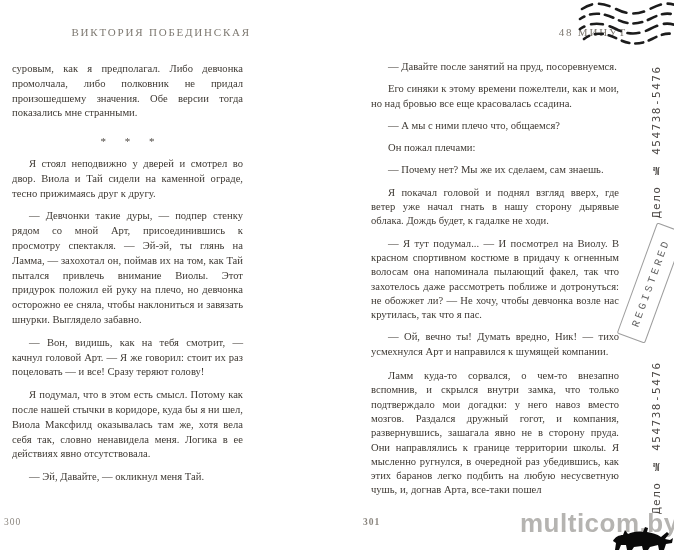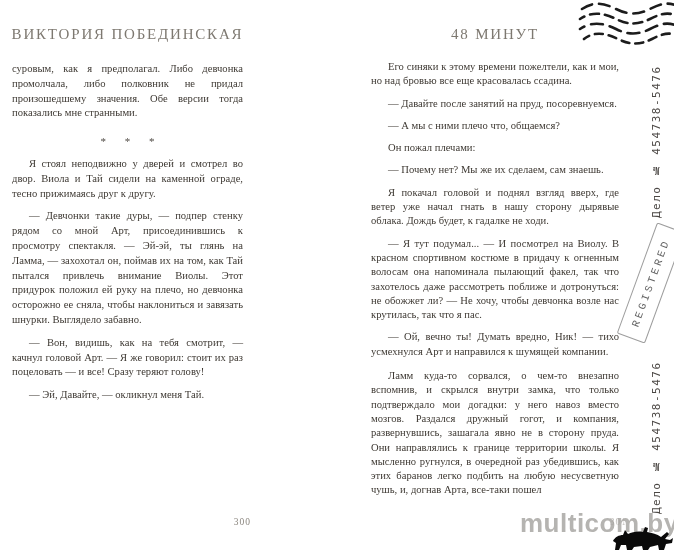--- a/index.html
+++ b/index.html
@@ -3,46 +3,46 @@
 <meta charset="utf-8">
 <style>
   html,body { margin:0; padding:0; background:#ffffff; }
   #photo {
     position:relative; width:674px; height:550px;
     background:#ffffff; overflow:hidden;
     font-family:"Liberation Serif","DejaVu Serif",serif;
   }
   
   .running-head {
-    position:absolute; top:26px; font-size:15px; letter-spacing:1.8px;
-    color:#7d7870; text-align:center; white-space:nowrap;
+    position:absolute; top:26px; font-size:11px; letter-spacing:1.8px;
+    color:#7d7870; text-align:right; white-space:nowrap;
   }
   #left-head  { left:4px;   width:247px; }
   #right-head { left:363px; width:264px; }
   
   .page-body {
     position:absolute; font-size:10.6px; line-height:14.8px; color:#3e3933;
     text-align:justify; hyphens:auto; overflow:hidden;
   }
   #left-body  { left:4px;   top:54px; width:247px; height:450px; }
   #right-body { left:363px; top:52px; width:264px; height:460px; line-height:14.3px; }
   .page-body p { margin:8px; text-indent:17px; }
   .page-body p.no-indent { text-indent:0; }
   .page-body p.gap-above { margin-top:10px; }
   .divider {
     text-align:center; letter-spacing:8px; padding-left:8px;
     margin:13px 0 7px; color:#4e4943; font-size:11px;
   }
   
   .page-num {
     position:absolute; top:517px; font-size:9.5px; letter-spacing:1px;
-    color:#8a857e; text-align:right;
+    color:#8a857e; text-align:left;
   }
   #left-num  { left:4px;   width:247px; }
-  #right-num { left:363px; width:264px; }
+  #right-num { left:363px; width:264px;font-weight:bold; }
   
   .case-label {
     position:absolute; writing-mode:vertical-rl; transform:rotate(180deg);
     font-family:"DejaVu Sans Mono","Liberation Mono",monospace;
     font-size:11px; letter-spacing:1.5px; color:#4b4744; white-space:nowrap;
   }
   #case-label-top    { left:650px; top:56px;  height:162px; }
   #case-label-bottom { left:650px; top:364px; height:150px; }
   
   #registered-stamp {
@@ -75,32 +75,33 @@
 
   <div class="page-body" id="left-body">
     <div>
         <p class="no-indent">суровым, как я предполагал. Либо девчонка промолчала, либо полковник не придал произошедшему значения. Обе версии тогда показались мне странными.</p>
       </div>
     <div class="divider">* * *</div>
     <div>
         <p>Я стоял неподвижно у дверей и смотрел во двор. Виола и Тай сидели на каменной ограде, тесно прижимаясь друг к другу.</p>
         <p>— Девчонки такие дуры, — подпер стенку рядом со мной Арт, присоединившись к просмотру спектакля. — Эй-эй, ты глянь на Ламма, — захохотал он, поймав их на том, как Тай пытался привлечь внимание Виолы. Этот придурок положил ей руку на плечо, но девчонка осторожно ее сняла, чтобы наклониться и завязать шнурки. Выглядело забавно.</p>
         <p>— Вон, видишь, как на тебя смотрит, — качнул головой Арт. — Я же говорил: стоит их раз поцеловать — и все! Сразу теряют голову!</p>
+        <p>Я подумал, что в этом есть смысл. Потому как после нашей стычки в коридоре, куда бы я ни шел, Виола Максфилд оказывалась там же, хотя вела себя так, словно ненавидела меня. Логика в ее действиях явно отсутствовала.</p>
         <p>— Эй, Давайте, — окликнул меня Тай.</p>
       </div>
   </div>
 
   <div class="page-num" id="left-num">300</div>
 
   <div class="running-head" id="right-head">48 МИНУТ</div>
 
   <div class="page-body" id="right-body">
     <div>
+        <p>— Давайте после занятий на пруд, посоревнуемся.</p>
         <p>Его синяки к этому времени пожелтели, как и мои, но над бровью все еще красовалась ссадина.</p>
-        <p>— Давайте после занятий на пруд, посоревнуемся.</p>
         <p>— А мы с ними плечо что, общаемся?</p>
         <p>Он пожал плечами:</p>
         <p>— Почему нет? Мы же их сделаем, сам знаешь.</p>
         <p>Я покачал головой и поднял взгляд вверх, где ветер уже начал гнать в нашу сторону дырявые облака. Дождь будет, к гадалке не ходи.</p>
         <p>— Я тут подумал... — И посмотрел на Виолу. В красном спортивном костюме в придачу к огненным волосам она напоминала пылающий факел, так что захотелось даже рассмотреть поближе и дотронуться: не обожжет ли? — Не хочу, чтобы девчонка возле нас крутилась, так что я пас.</p>
         <p>— Ой, вечно ты! Думать вредно, Ник! — тихо усмехнулся Арт и направился к шумящей компании.</p>
         <p class="gap-above">Ламм куда-то сорвался, о чем-то внезапно вспомнив, и скрылся внутри замка, что только подтверждало мои догадки: у него навоз вместо мозгов. Раздался дружный гогот, и компания, развернувшись, зашагала явно не в сторону пруда. Они направлялись к границе территории школы. Я мысленно ругнулся, в очередной раз убедившись, как этих баранов легко подбить на любую несусветную чушь, и, догнав Арта, все-таки пошел</p>
       </div>
   </div>
 

